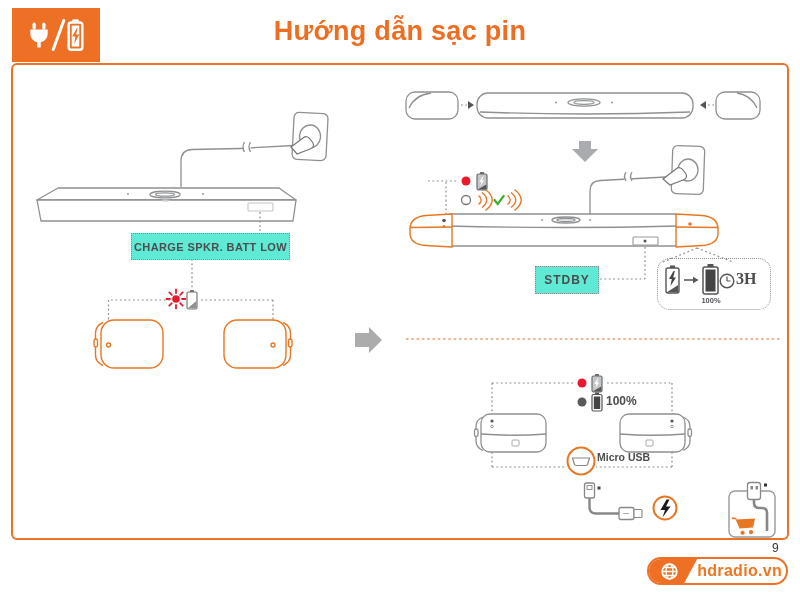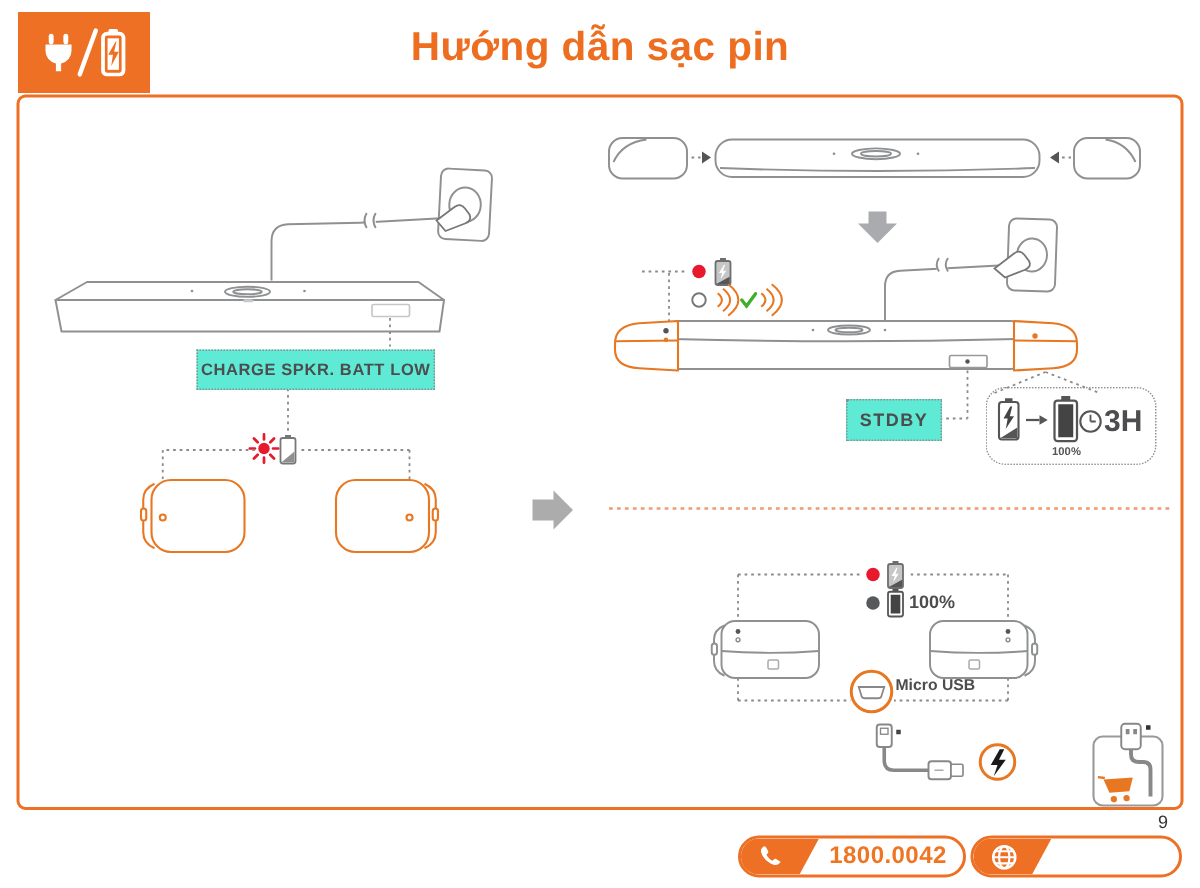--- a/index.html
+++ b/index.html
@@ -16,26 +16,26 @@
   svg.art{position:absolute;left:0;top:0;z-index:1;}
   .dot{stroke:#8A8A8A;stroke-width:1.2;fill:none;stroke-dasharray:1.8 2.6;}
   .ln{stroke:#8E9091;stroke-width:1.3;fill:#fff;stroke-linejoin:round;}
   .lnf{stroke:#8E9091;stroke-width:1.3;fill:none;stroke-linejoin:round;}
   .or{stroke:#E87722;stroke-width:1.4;fill:#fff;stroke-linejoin:round;}
   .orf{stroke:#E87722;stroke-width:1.4;fill:none;}
   .label-box{position:absolute;z-index:2;border:1.5px dotted #8E8E8E;background:#5eead4;
              display:flex;align-items:center;justify-content:center;
              font-weight:bold;color:#4D4D4F;}
   .charge-label{left:131px;top:233px;width:157px;height:25px;font-size:11px;letter-spacing:.4px;}
-  .stdby-label{left:564px;top:266px;width:62px;height:26px;font-size:12px;letter-spacing:1px;}
+  .stdby-label{left:535px;top:266px;width:62px;height:26px;font-size:12px;letter-spacing:1px;}
   .charge-box{position:absolute;z-index:2;left:657px;top:258px;width:112px;height:50px;
               border:1.5px dotted #8E8E8E;border-radius:13px;background:transparent;}
   .pct-small{position:absolute;z-index:2;left:699px;top:296px;width:24px;text-align:center;
              font-size:7.5px;font-weight:600;color:#55565A;}
-  .h3-label{position:absolute;z-index:2;left:736px;top:270px;font-size:20px;font-weight:600;color:#4D4D4F;}
+  .h3-label{position:absolute;z-index:2;left:736px;top:270px;font-size:16px;font-weight:600;color:#4D4D4F;font-family:Liberation Serif, serif;}
   .pct-bottom{position:absolute;z-index:2;left:606px;top:394px;font-size:12px;font-weight:bold;color:#4D4D4F;}
   .microusb-label{position:absolute;z-index:2;left:597px;top:451px;font-size:10.5px;font-weight:bold;color:#4D4D4F;}
   .page-num{position:absolute;left:772px;top:541px;font-size:12px;color:#333;z-index:2;}
   .badge{position:absolute;top:557px;height:28px;border:2px solid #ED7024;border-radius:16px;
          background:#fff;display:flex;align-items:stretch;overflow:hidden;z-index:3;box-sizing:border-box;}
   .badge-phone{left:492px;width:152px;}
   .badge-web{left:647px;width:141px;}
   .badge .seg{width:52px;background:#ED7024;display:flex;align-items:center;justify-content:flex-start;
               padding-left:11px;clip-path:polygon(0 0,100% 0,calc(100% - 13px) 100%,0 100%);box-sizing:border-box;}
   .badge .txt{flex:1;display:flex;align-items:center;justify-content:center;
@@ -318,31 +318,24 @@
 
   <div class="label-box charge-label">CHARGE SPKR. BATT LOW</div>
   <div class="label-box stdby-label">STDBY</div>
   <div class="charge-box"></div>
   <div class="pct-small">100%</div>
   <div class="h3-label">3H</div>
   <div class="pct-bottom">100%</div>
   <div class="microusb-label">Micro USB</div>
   <div class="page-num">9</div>
 
-  <div class="badge badge-phone">
-    <div class="seg">
-      <svg width="18" height="18" viewBox="0 0 16 16">
-        <path d="M13.4 11.3c-.4 1.3-2.1 2-3.4 1.7C6.4 12.2 2.9 8.8 2.1 5.2 1.8 3.9 2.5 2.4 3.8 2c.4-.1.9 0 1.1.4l1.4 2.4c.2.3.1.8-.1 1.1l-.9 1c.7 1.5 2.1 2.9 3.6 3.6l1-.9c.3-.2.8-.3 1.1-.1l2.4 1.4c.3.2.5.6.4 1z" fill="#fff"></path>
-      </svg>
-    </div>
-    <div class="txt">1800.0042</div>
-  </div>
   <div class="badge badge-web">
     <div class="seg">
       <svg width="19" height="19" viewBox="0 0 16 16">
         <circle cx="8" cy="8" r="6.2" fill="none" stroke="#fff" stroke-width="1.4"></circle>
         <ellipse cx="8" cy="8" rx="2.9" ry="6.2" fill="none" stroke="#fff" stroke-width="1.2"></ellipse>
         <path d="M1.8,8 H14.2 M2.8,4.6 H13.2 M2.8,11.4 H13.2" stroke="#fff" stroke-width="1.2" fill="none"></path>
       </svg>
     </div>
+    <div class="txt">hdradio.vn</div>
   </div>
 
 </div>
 
 </body></html>

